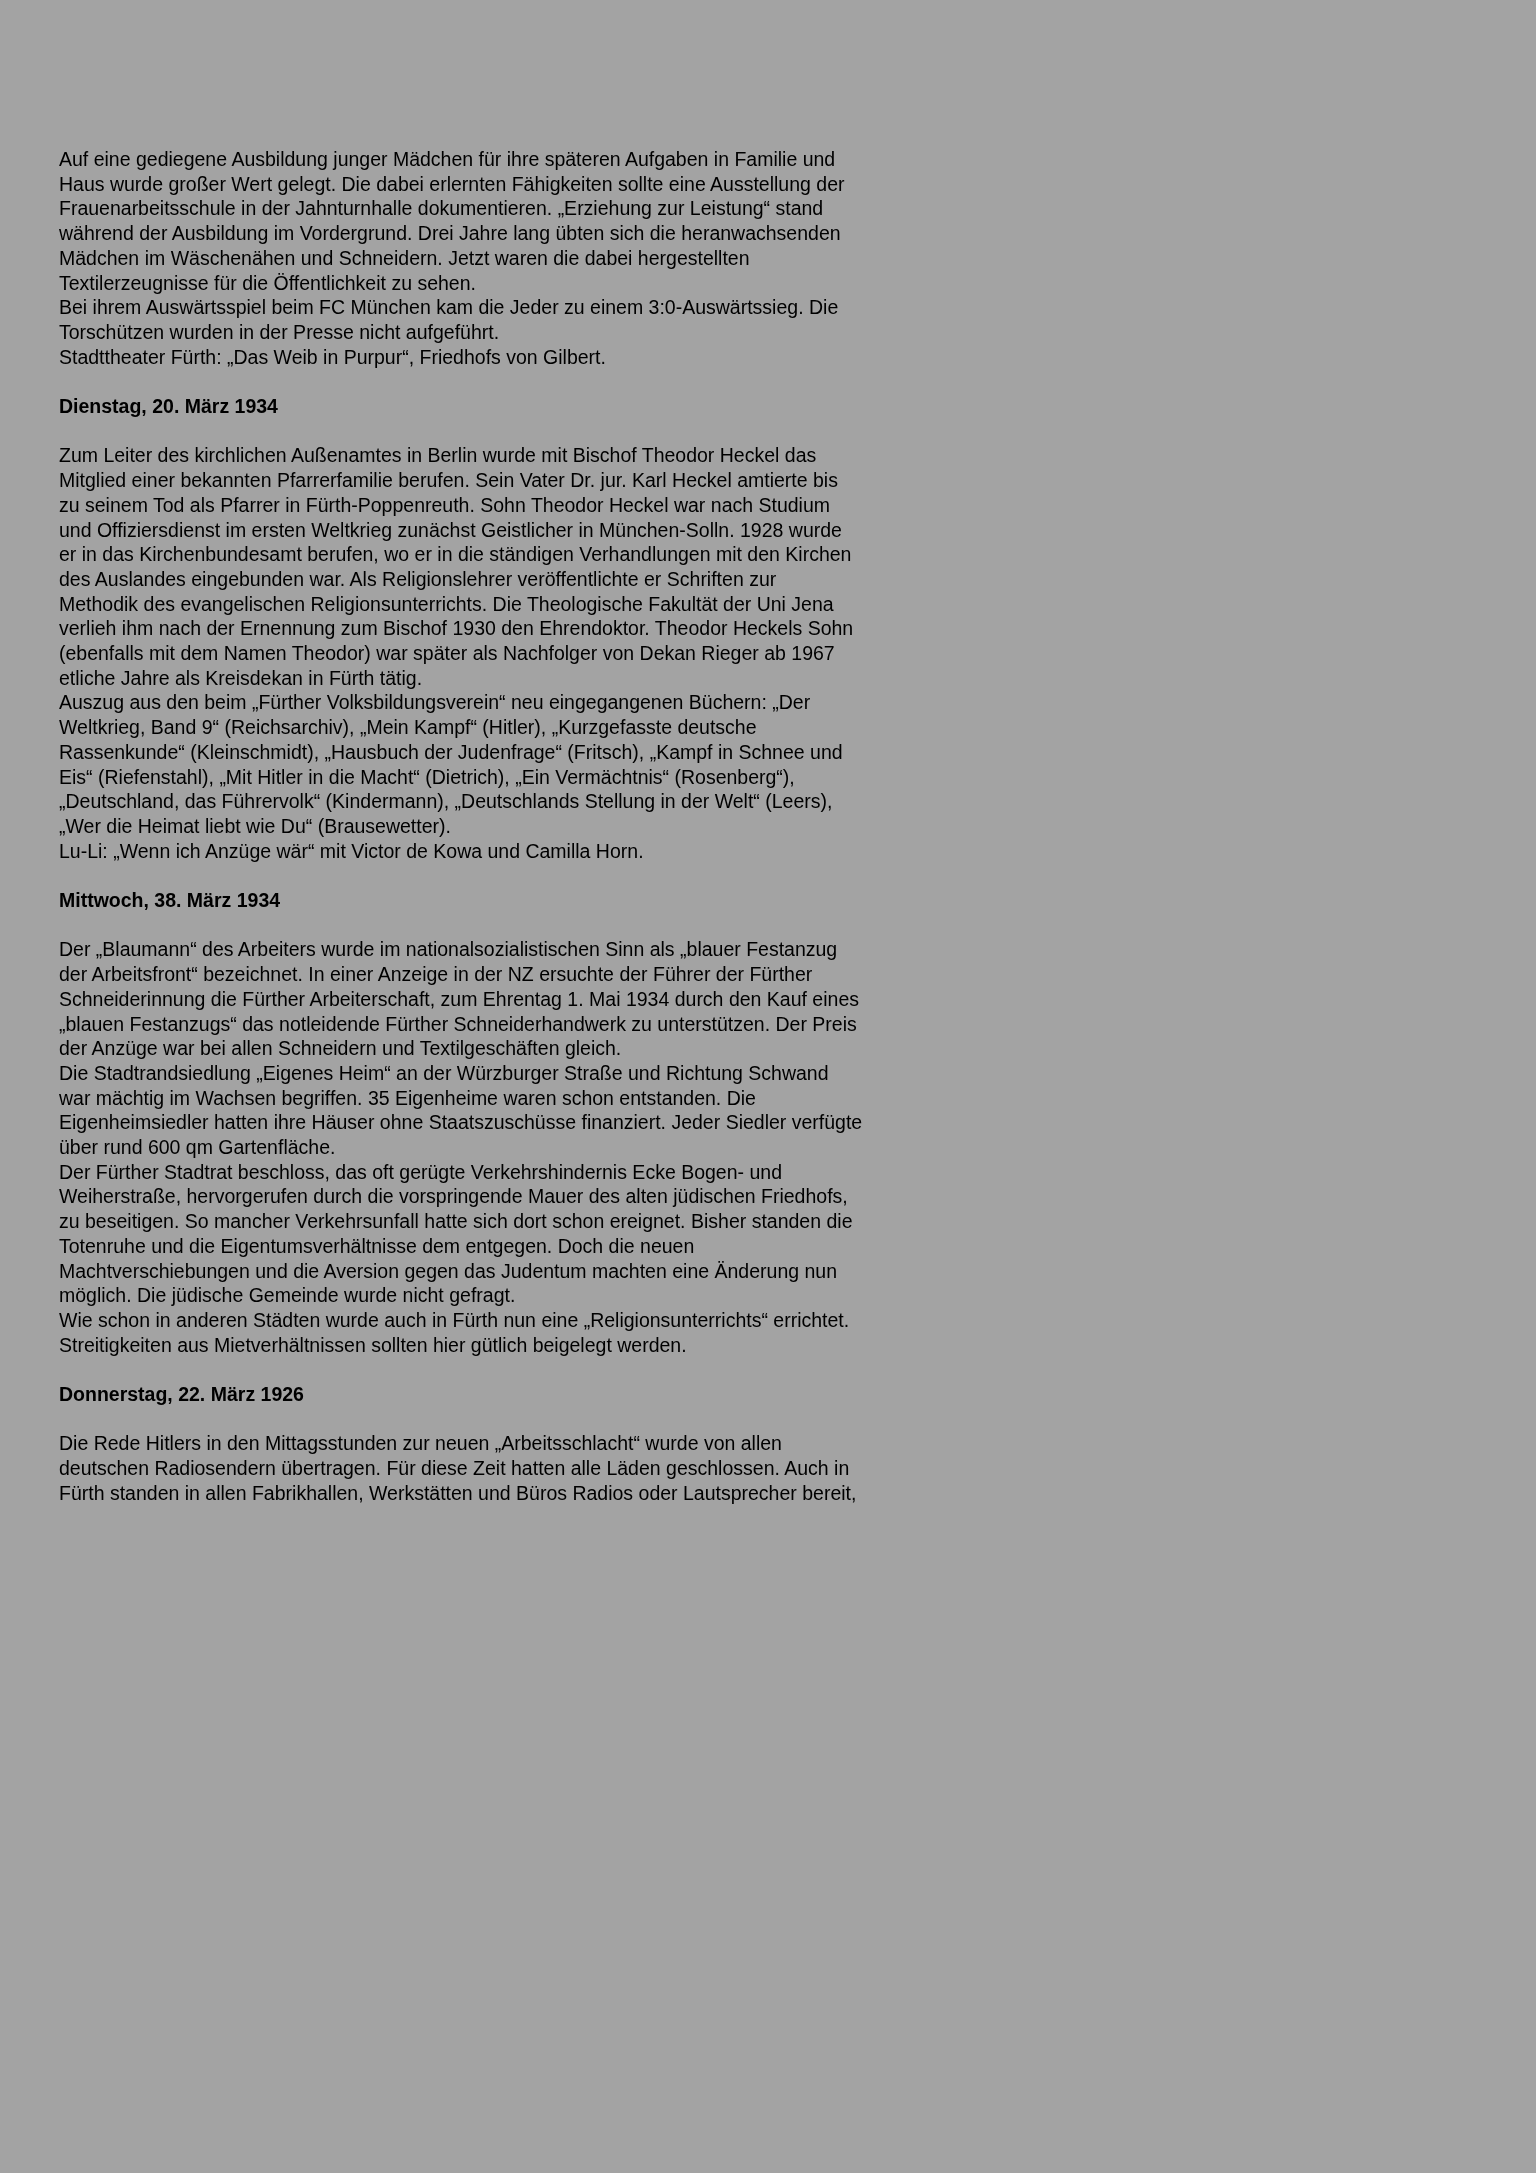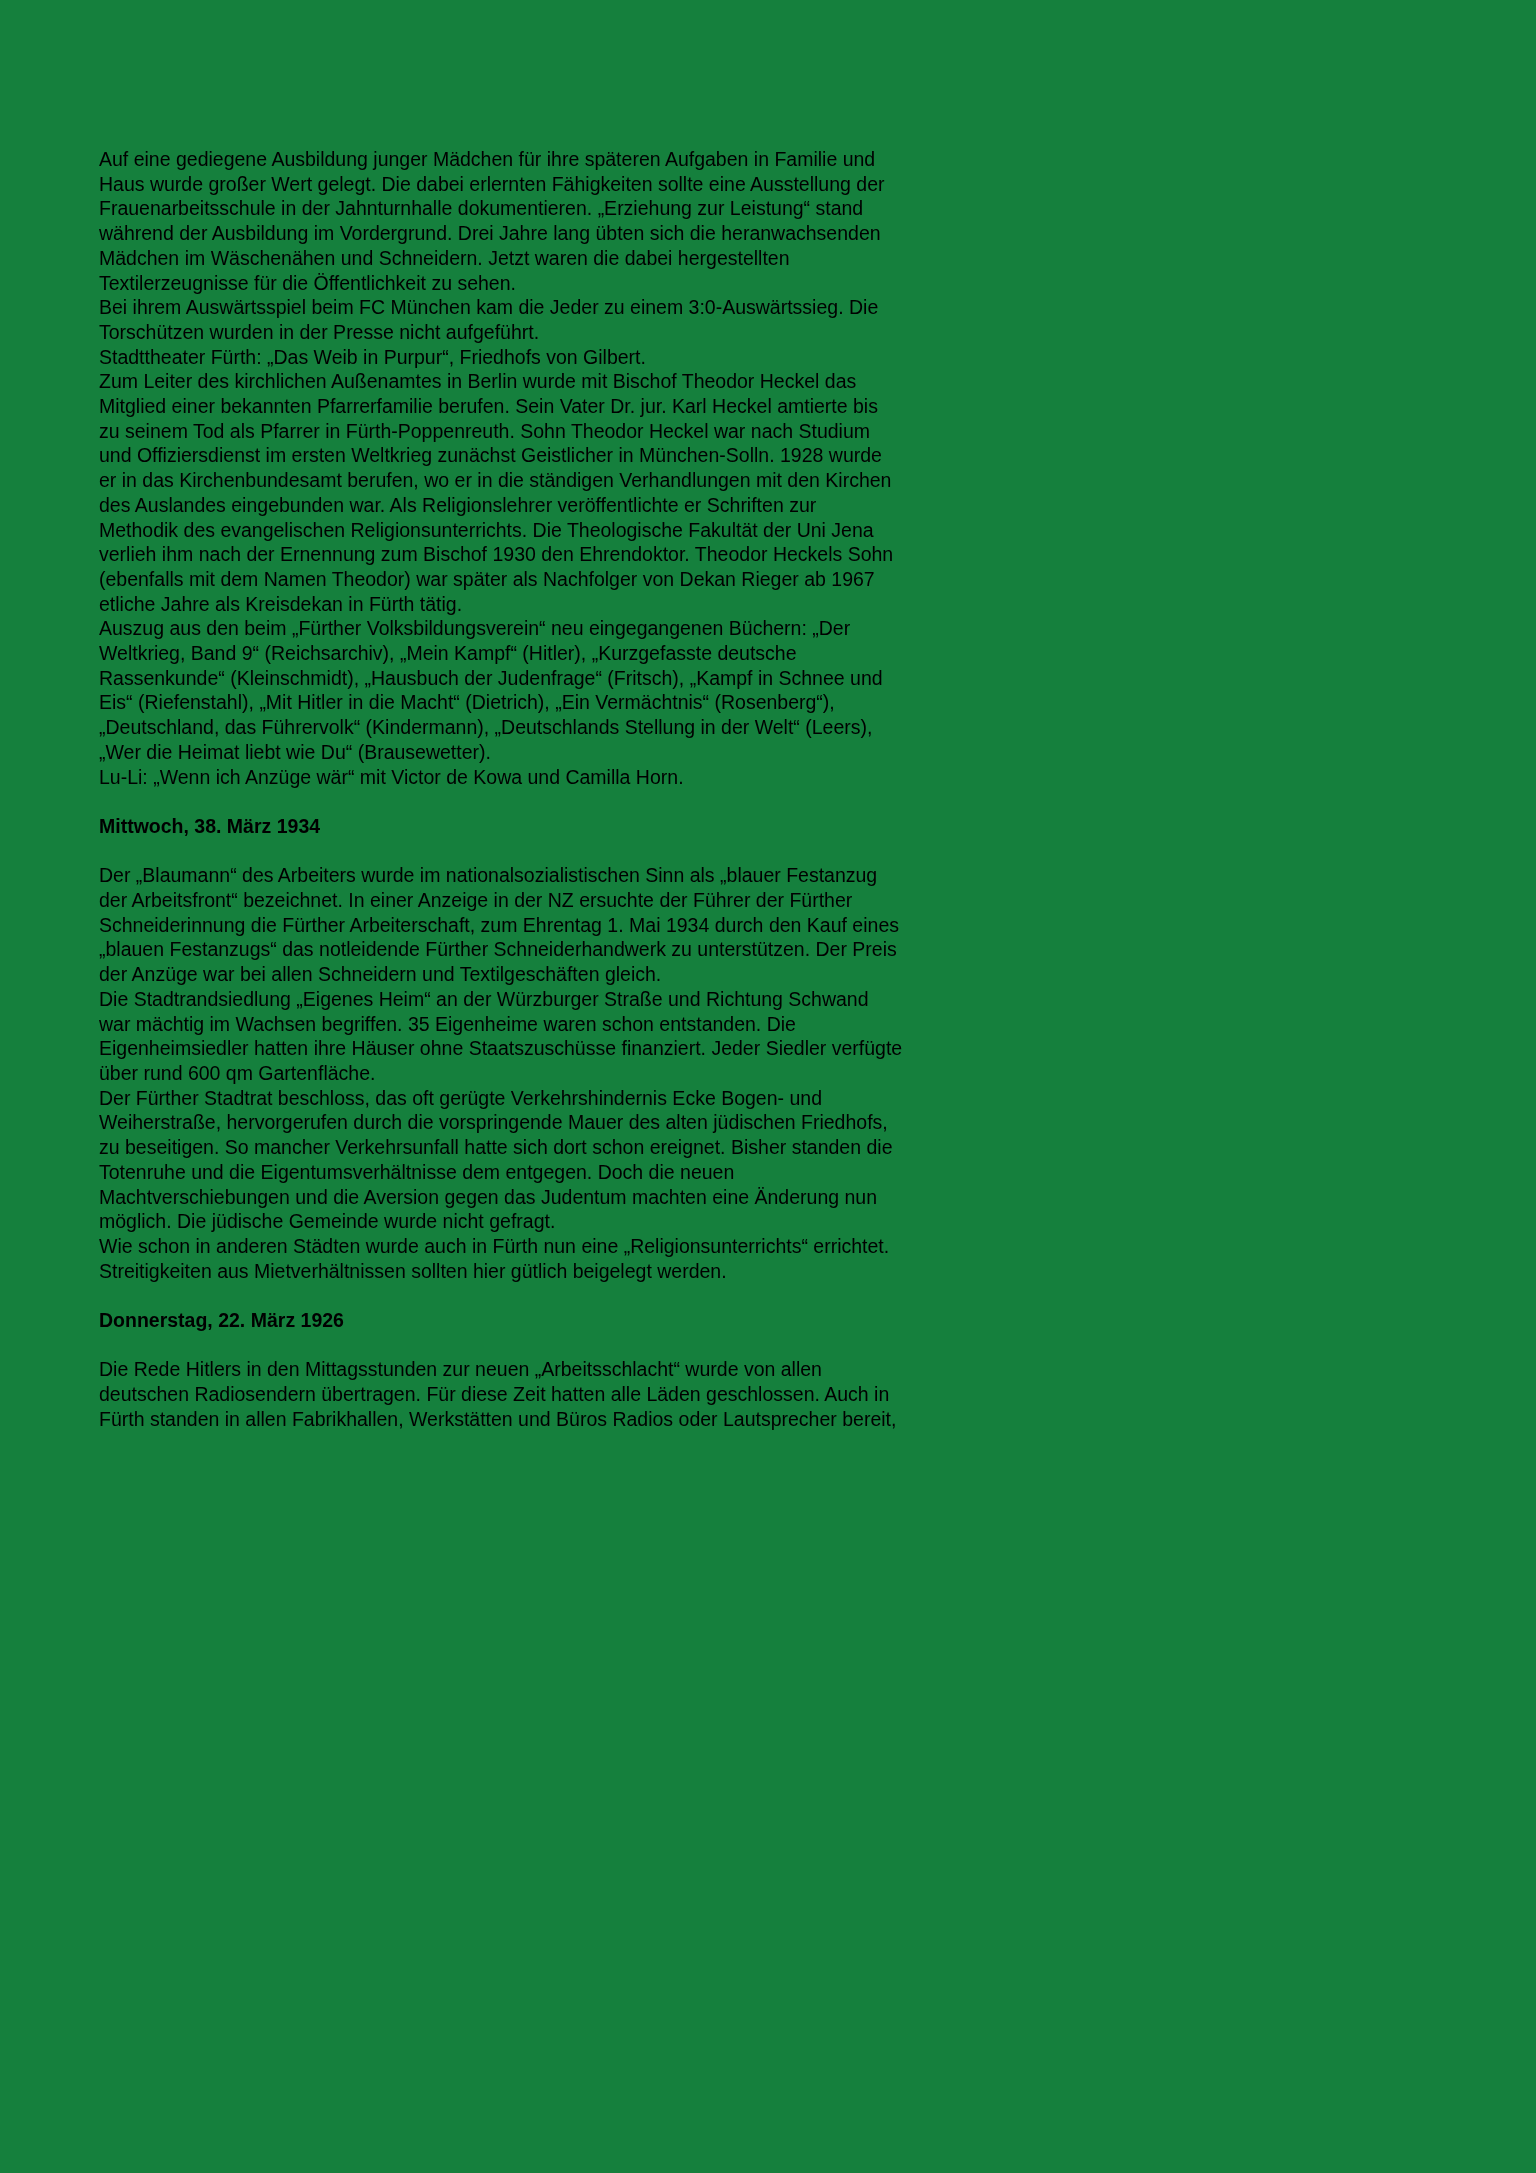--- a/index.html
+++ b/index.html
@@ -5,22 +5,22 @@
     html, body {
       margin: 0;
       padding: 0;
       background: #ffffff;
     }
     .page {
       position: relative;
       width: 1536px;
       height: 2173px;
       box-sizing: border-box;
-      padding: 147px 120px 40px 99px;
-      background: #15803d;
+      padding: 147px 120px 40px 59px;
+      background: #a3a3a3;
       color: #000000;
       font-family: "Liberation Sans", "DejaVu Sans", sans-serif;
       font-size: 19.5px;
       line-height: 24.7px;
       overflow: hidden;
     }
     .doc-body {
       max-width: 1260px;
     }
     .para {
@@ -44,20 +44,21 @@
     <p class="para">Auf eine gediegene Ausbildung junger Mädchen für ihre späteren Aufgaben in Familie und
 Haus wurde großer Wert gelegt. Die dabei erlernten Fähigkeiten sollte eine Ausstellung der
 Frauenarbeitsschule in der Jahnturnhalle dokumentieren. „Erziehung zur Leistung“ stand
 während der Ausbildung im Vordergrund. Drei Jahre lang übten sich die heranwachsenden
 Mädchen im Wäschenähen und Schneidern. Jetzt waren die dabei hergestellten
 Textilerzeugnisse für die Öffentlichkeit zu sehen.</p>
     <p class="para">Bei ihrem Auswärtsspiel beim FC München kam die Jeder zu einem 3:0-Auswärtssieg. Die
 Torschützen wurden in der Presse nicht aufgeführt.</p>
     <p class="para">Stadttheater Fürth: „Das Weib in Purpur“, Friedhofs von Gilbert.</p>
 
+    <h2 class="heading">Dienstag, 20. März 1934</h2>
 
     <p class="para">Zum Leiter des kirchlichen Außenamtes in Berlin wurde mit Bischof Theodor Heckel das
 Mitglied einer bekannten Pfarrerfamilie berufen. Sein Vater Dr. jur. Karl Heckel amtierte bis
 zu seinem Tod als Pfarrer in Fürth-Poppenreuth. Sohn Theodor Heckel war nach Studium
 und Offiziersdienst im ersten Weltkrieg zunächst Geistlicher in München-Solln. 1928 wurde
 er in das Kirchenbundesamt berufen, wo er in die ständigen Verhandlungen mit den Kirchen
 des Auslandes eingebunden war. Als Religionslehrer veröffentlichte er Schriften zur
 Methodik des evangelischen Religionsunterrichts. Die Theologische Fakultät der Uni Jena
 verlieh ihm nach der Ernennung zum Bischof 1930 den Ehrendoktor. Theodor Heckels Sohn
 (ebenfalls mit dem Namen Theodor) war später als Nachfolger von Dekan Rieger ab 1967

